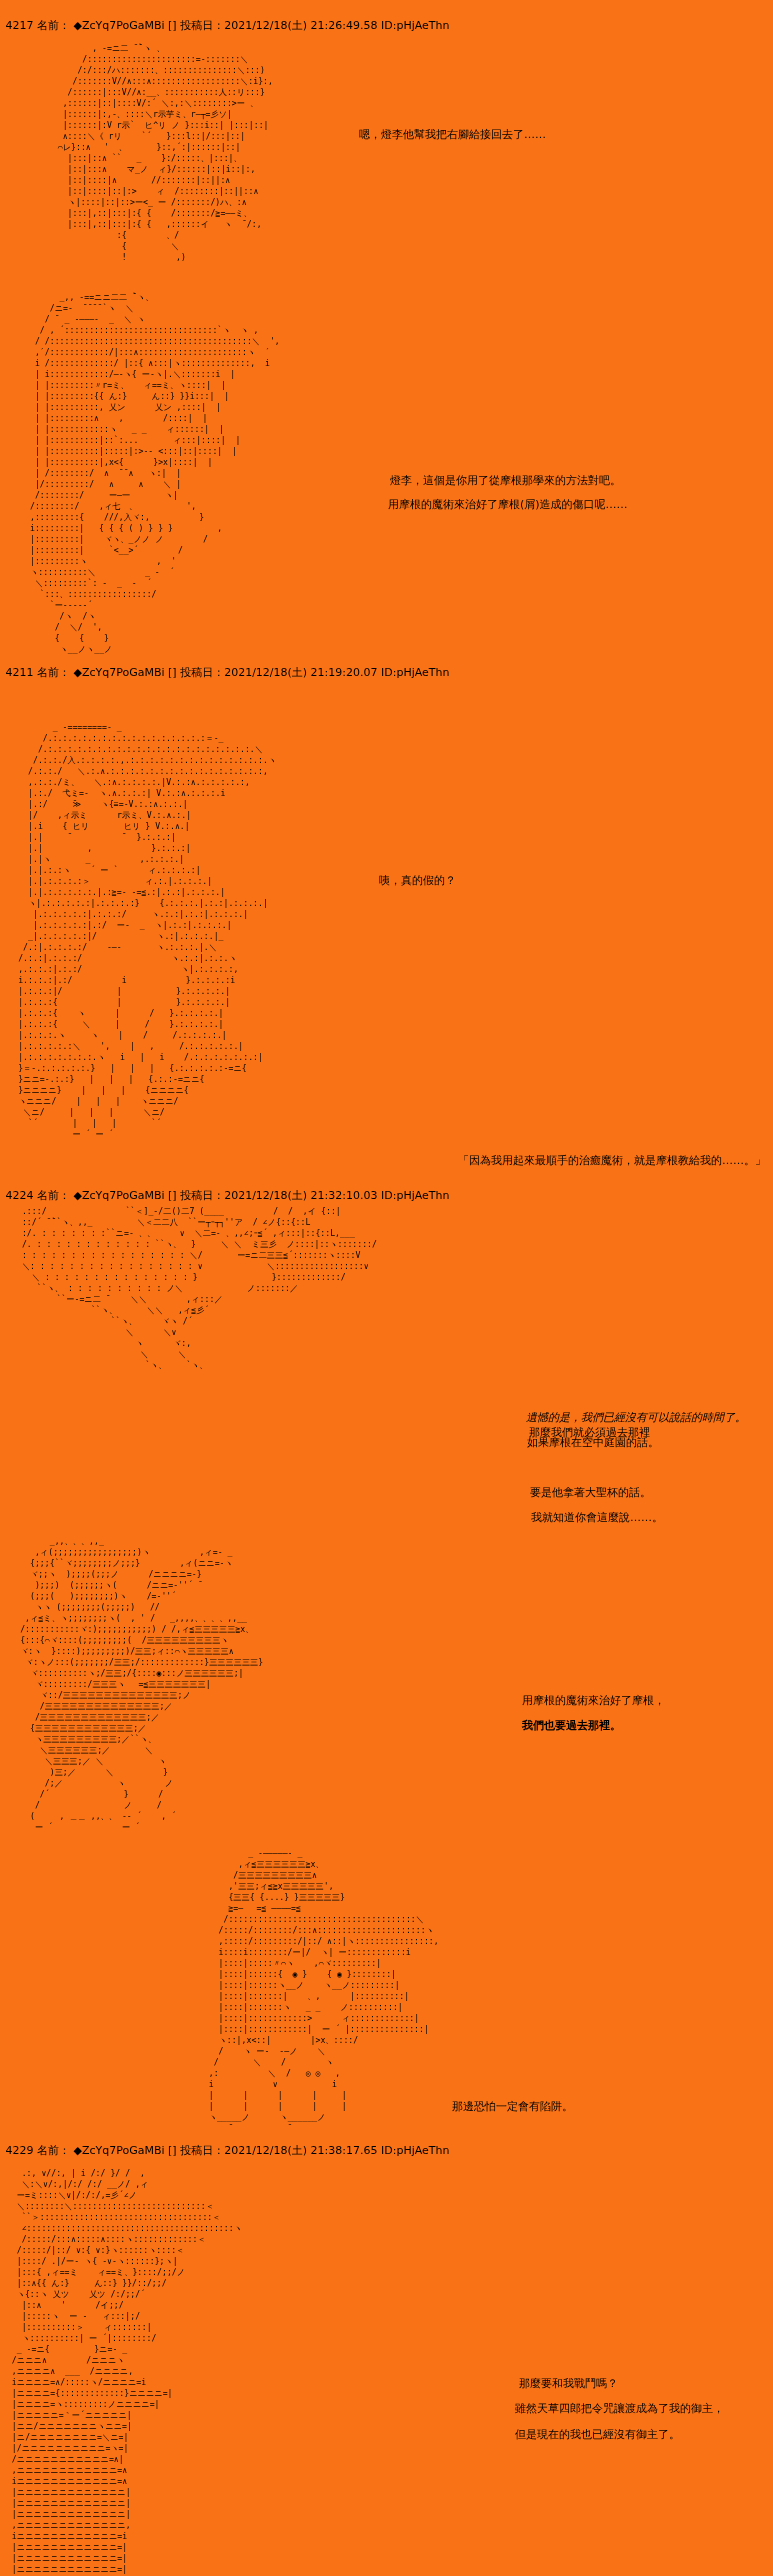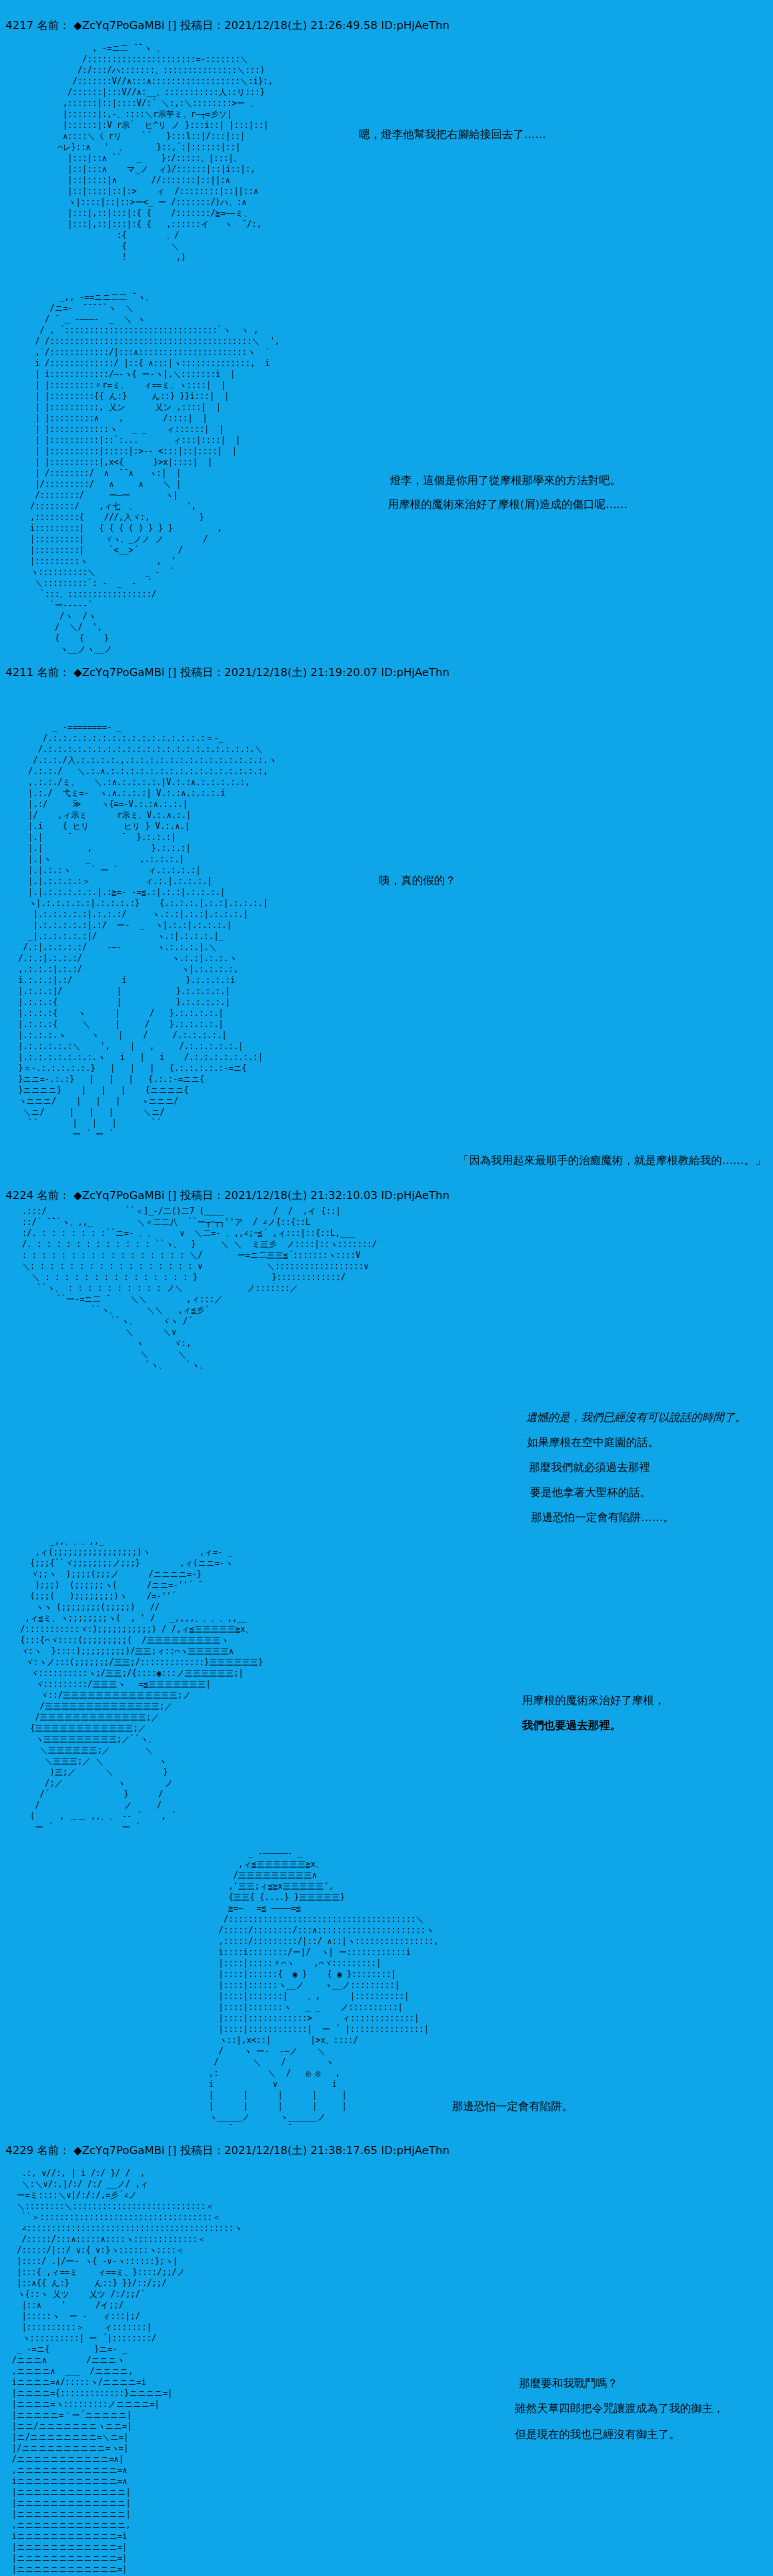--- a/index.html
+++ b/index.html
@@ -1,20 +1,20 @@
 <!DOCTYPE html>
 <html style="font-size:11px"><head>
 <meta charset="utf-8">
 <style>
   html,body{margin:0;padding:0;background:#ffffff;}
   .page{
     position:relative;
     width:774px;
     height:2576px;
-    background:#0ea5e9;
+    background:#f97316;
     color:#000000;
     overflow:hidden;
     font-family:"Liberation Sans", sans-serif;
   }
   .post-header{
     position:absolute;
     left:5.5px;
     font-size:11px;
     line-height:13.7px;
     white-space:nowrap;
@@ -164,23 +164,23 @@
         ``ー-=ニ二 ̄     ＼＼        ,ィ:::／
                ``ヽ、      ＼＼   ,ィ≦彡´
                    ``ヽ、     ヾヽ /´
                       ＼      ＼∨
                         ヽ      ヾ:,
                          ＼      ＼
                           `ヽ、    `ヽ、</pre>
 
   <div class="dialogue" style="top:1411px;left:526px;font-style:italic;">遺憾的是，我們已經沒有可以說話的時間了。</div>
   <div class="dialogue" style="top:1436px;left:527px;">如果摩根在空中庭園的話。</div>
-  <div class="dialogue" style="top:1461px;left:529px;text-align:center;">那麼我們就必須過去那裡</div>
+  <div class="dialogue" style="top:1426px;left:529px;text-align:center;">那麼我們就必須過去那裡</div>
   <div class="dialogue" style="top:1486px;left:530px;">要是他拿著大聖杯的話。</div>
-  <div class="dialogue" style="top:1511px;left:531px;">那邊恐怕一定會有陷阱……。</div>
+  <div class="dialogue" style="top:1511px;left:531px;">我就知道你會這麼說……。</div>
 
   <pre class="aa" style="top:1536px;left:10.3px;">        _,,、、、,,_
      ,ィ(;;;;;;;;;;;;;;;;;)ヽ          ,ィ=- _
     {;;;{``ヾ;;;;;;;;ノ;;;}        ,ィ(ニニ=-ヽ
     ヾ;;ヽ  );;;;(;;;ノ      /ニニニニ=-}
      );;;)  (;;;;;;ヽ(      /ニニ=-''´ ̄
     (;;;(   );;;;;;;;)ヽ    /=-''´
      ヽヽ (;;;;;;;;(;;;;;)   //
    ,ィ≦ミ、ヽ;;;;;;;;ヽ(  , ' /   _,,,,、、、、,,__
   /:::::::::::ヾ:);;;;;;;;;;;) / /,ィ≦三三三三三≧x、

